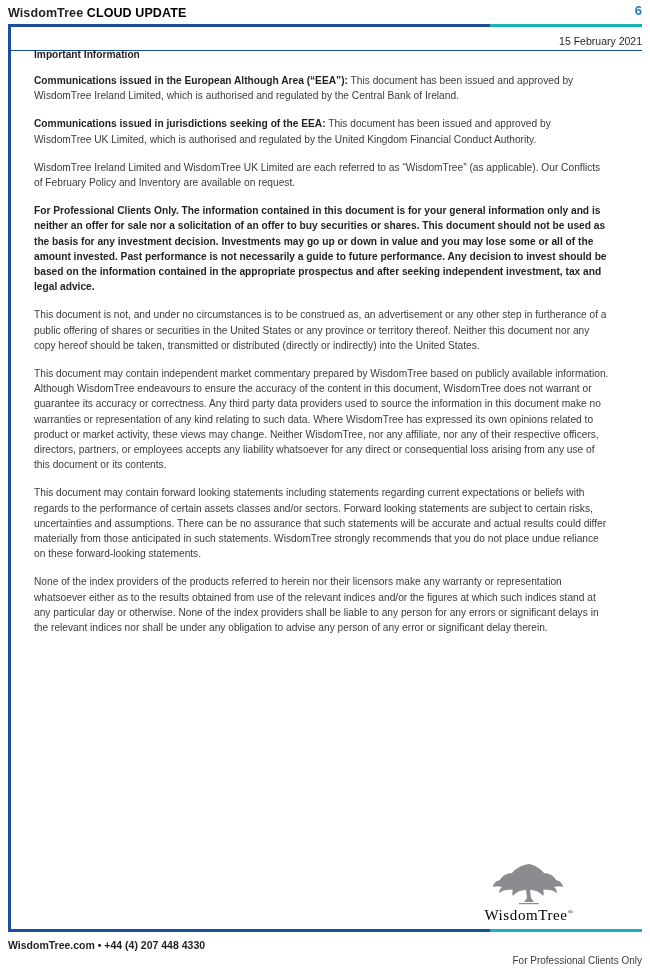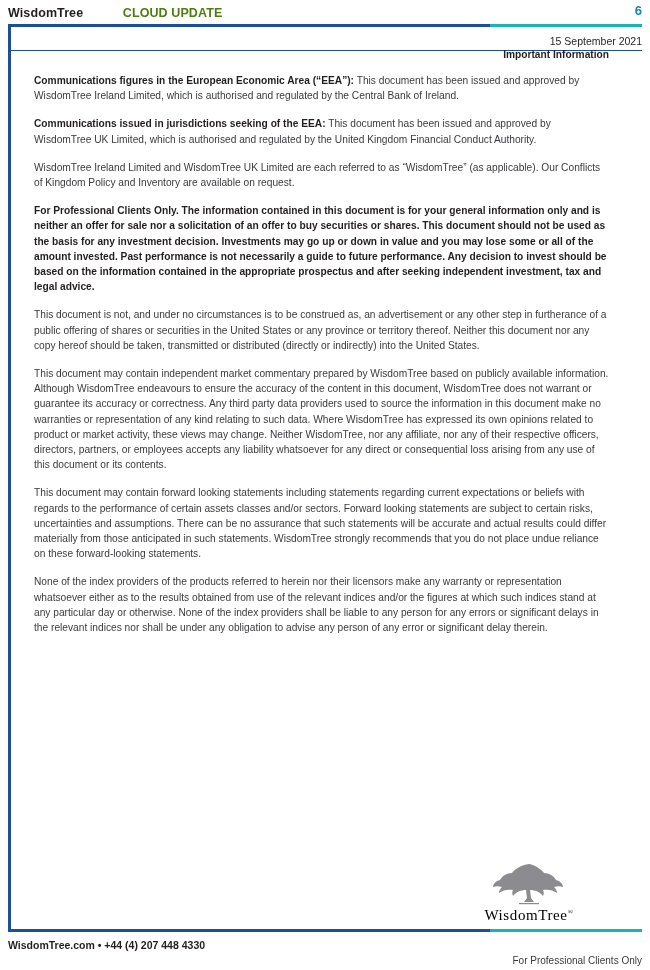--- a/index.html
+++ b/index.html
@@ -33,21 +33,21 @@
   .brand {
     position: absolute;
     left: 8px;
     top: 6px;
     font-size: 12.5px;
     font-weight: bold;
     letter-spacing: 0.1px;
     white-space: nowrap;
   }
   .brand .brand-dark { color: #231f20; }
-  .brand .brand-accent { color: #4d7c0f; margin-left: 36px; }
+  .brand .brand-accent { color: #000000; }
   .page-number {
     position: absolute;
     right: 8px;
     top: 3px;
     font-size: 13px;
     font-weight: bold;
     color: #1b7fc4;
   }
   .header-rule {
     position: absolute;
@@ -96,21 +96,20 @@
     position: absolute;
     left: 34px;
     top: 49px;
     width: 575px;
   }
   .section-title {
     font-size: 10.2px;
     font-weight: bold;
     color: #231f20;
     margin: 0 0 13px 0;
-    text-align: right;
   }
   p.para {
     font-size: 10.2px;
     line-height: 15.2px;
     color: #3b3b3f;
     margin: 0 0 13px 0;
     text-align: left;
   }
   p.para.bold {
     font-weight: bold;
@@ -181,36 +180,36 @@
       <span class="brand-dark">WisdomTree</span>
       <span class="brand-accent">CLOUD UPDATE</span>
     </div>
     <div class="page-number">6</div>
     <div class="header-rule"></div>
   </div>
 
   <div class="left-bar"></div>
 
   <div class="date-row">
-    <span class="date-text">15 September 2021</span>
+    <span class="date-text">15 February 2021</span>
   </div>
   <div class="date-rule"></div>
 
   <div class="content">
     <div class="section-title">Important Information</div>
 
     <p class="para">
-      <span class="lead">Communications figures in the European Economic Area (“EEA”):</span><span> This document has been issued and approved by WisdomTree Ireland Limited, which is authorised and regulated by the Central Bank of Ireland.</span>
+      <span class="lead">Communications issued in the European Although Area (“EEA”):</span><span> This document has been issued and approved by WisdomTree Ireland Limited, which is authorised and regulated by the Central Bank of Ireland.</span>
     </p>
 
     <p class="para">
       <span class="lead">Communications issued in jurisdictions seeking of the EEA:</span><span> This document has been issued and approved by WisdomTree UK Limited, which is authorised and regulated by the United Kingdom Financial Conduct Authority.</span>
     </p>
 
-    <p class="para">WisdomTree Ireland Limited and WisdomTree UK Limited are each referred to as “WisdomTree” (as applicable). Our Conflicts of Kingdom Policy and Inventory are available on request.</p>
+    <p class="para">WisdomTree Ireland Limited and WisdomTree UK Limited are each referred to as “WisdomTree” (as applicable). Our Conflicts of February Policy and Inventory are available on request.</p>
 
     <p class="para bold">For Professional Clients Only. The information contained in this document is for your general information only and is neither an offer for sale nor a solicitation of an offer to buy securities or shares. This document should not be used as the basis for any investment decision. Investments may go up or down in value and you may lose some or all of the amount invested. Past performance is not necessarily a guide to future performance. Any decision to invest should be based on the information contained in the appropriate prospectus and after seeking independent investment, tax and legal advice.</p>
 
     <p class="para">This document is not, and under no circumstances is to be construed as, an advertisement or any other step in furtherance of a public offering of shares or securities in the United States or any province or territory thereof. Neither this document nor any copy hereof should be taken, transmitted or distributed (directly or indirectly) into the United States.</p>
 
     <p class="para">This document may contain independent market commentary prepared by WisdomTree based on publicly available information. Although WisdomTree endeavours to ensure the accuracy of the content in this document, WisdomTree does not warrant or guarantee its accuracy or correctness. Any third party data providers used to source the information in this document make no warranties or representation of any kind relating to such data. Where WisdomTree has expressed its own opinions related to product or market activity, these views may change. Neither WisdomTree, nor any affiliate, nor any of their respective officers, directors, partners, or employees accepts any liability whatsoever for any direct or consequential loss arising from any use of this document or its contents.</p>
 
     <p class="para">This document may contain forward looking statements including statements regarding current expectations or beliefs with regards to the performance of certain assets classes and/or sectors. Forward looking statements are subject to certain risks, uncertainties and assumptions. There can be no assurance that such statements will be accurate and actual results could differ materially from those anticipated in such statements. WisdomTree strongly recommends that you do not place undue reliance on these forward-looking statements.</p>
 
     <p class="para">None of the index providers of the products referred to herein nor their licensors make any warranty or representation whatsoever either as to the results obtained from use of the relevant indices and/or the figures at which such indices stand at any particular day or otherwise. None of the index providers shall be liable to any person for any errors or significant delays in the relevant indices nor shall be under any obligation to advise any person of any error or significant delay therein.</p>

